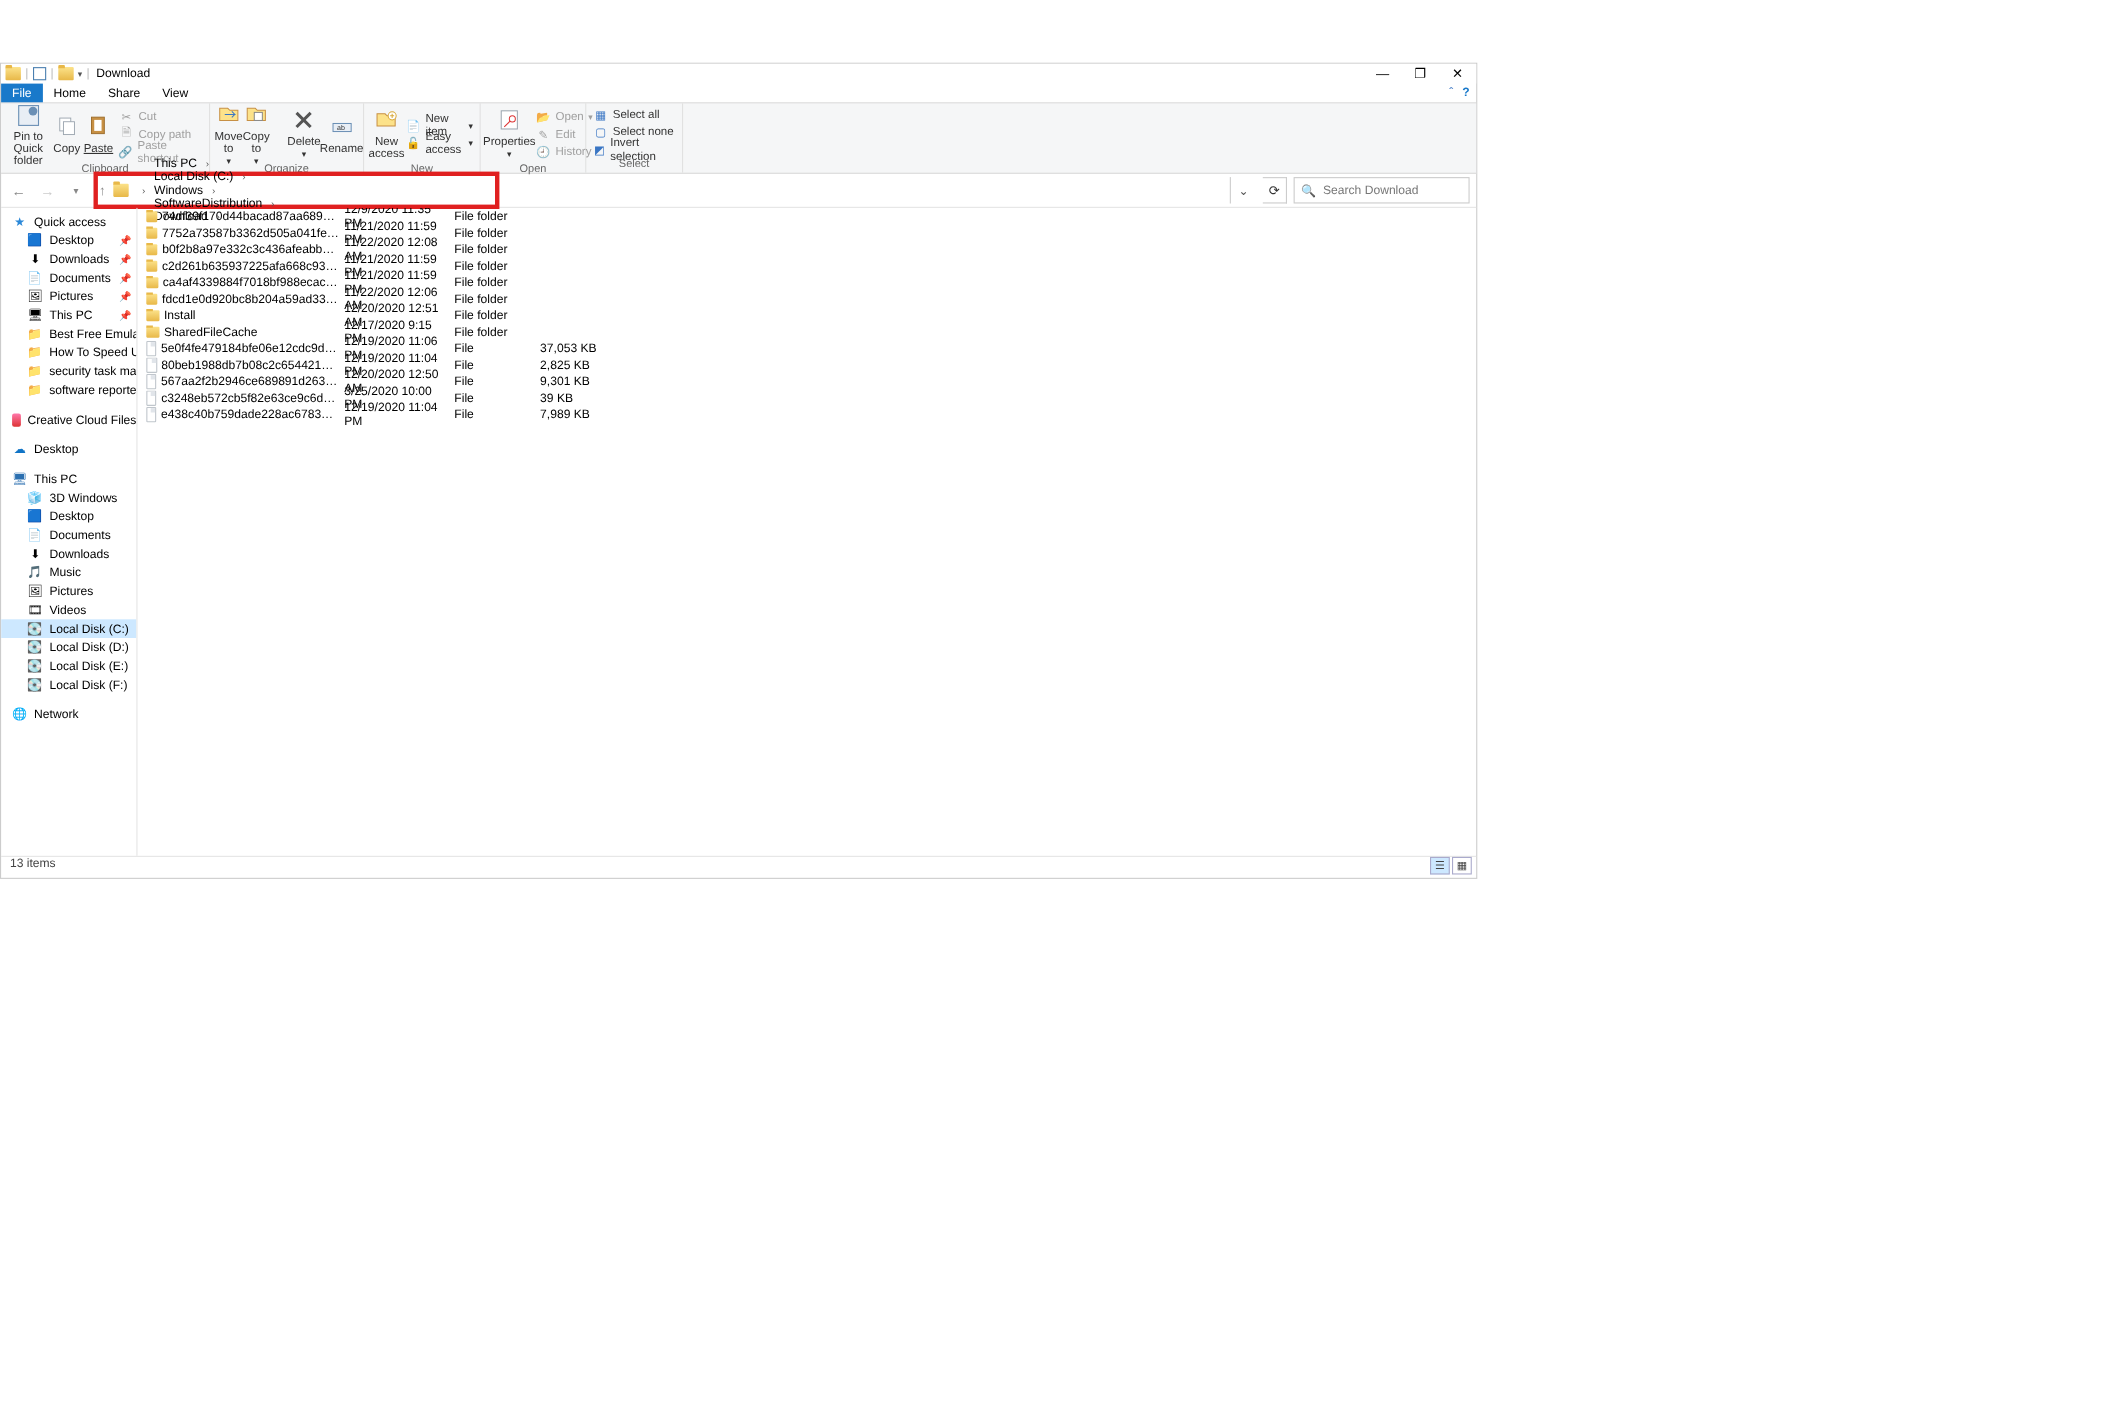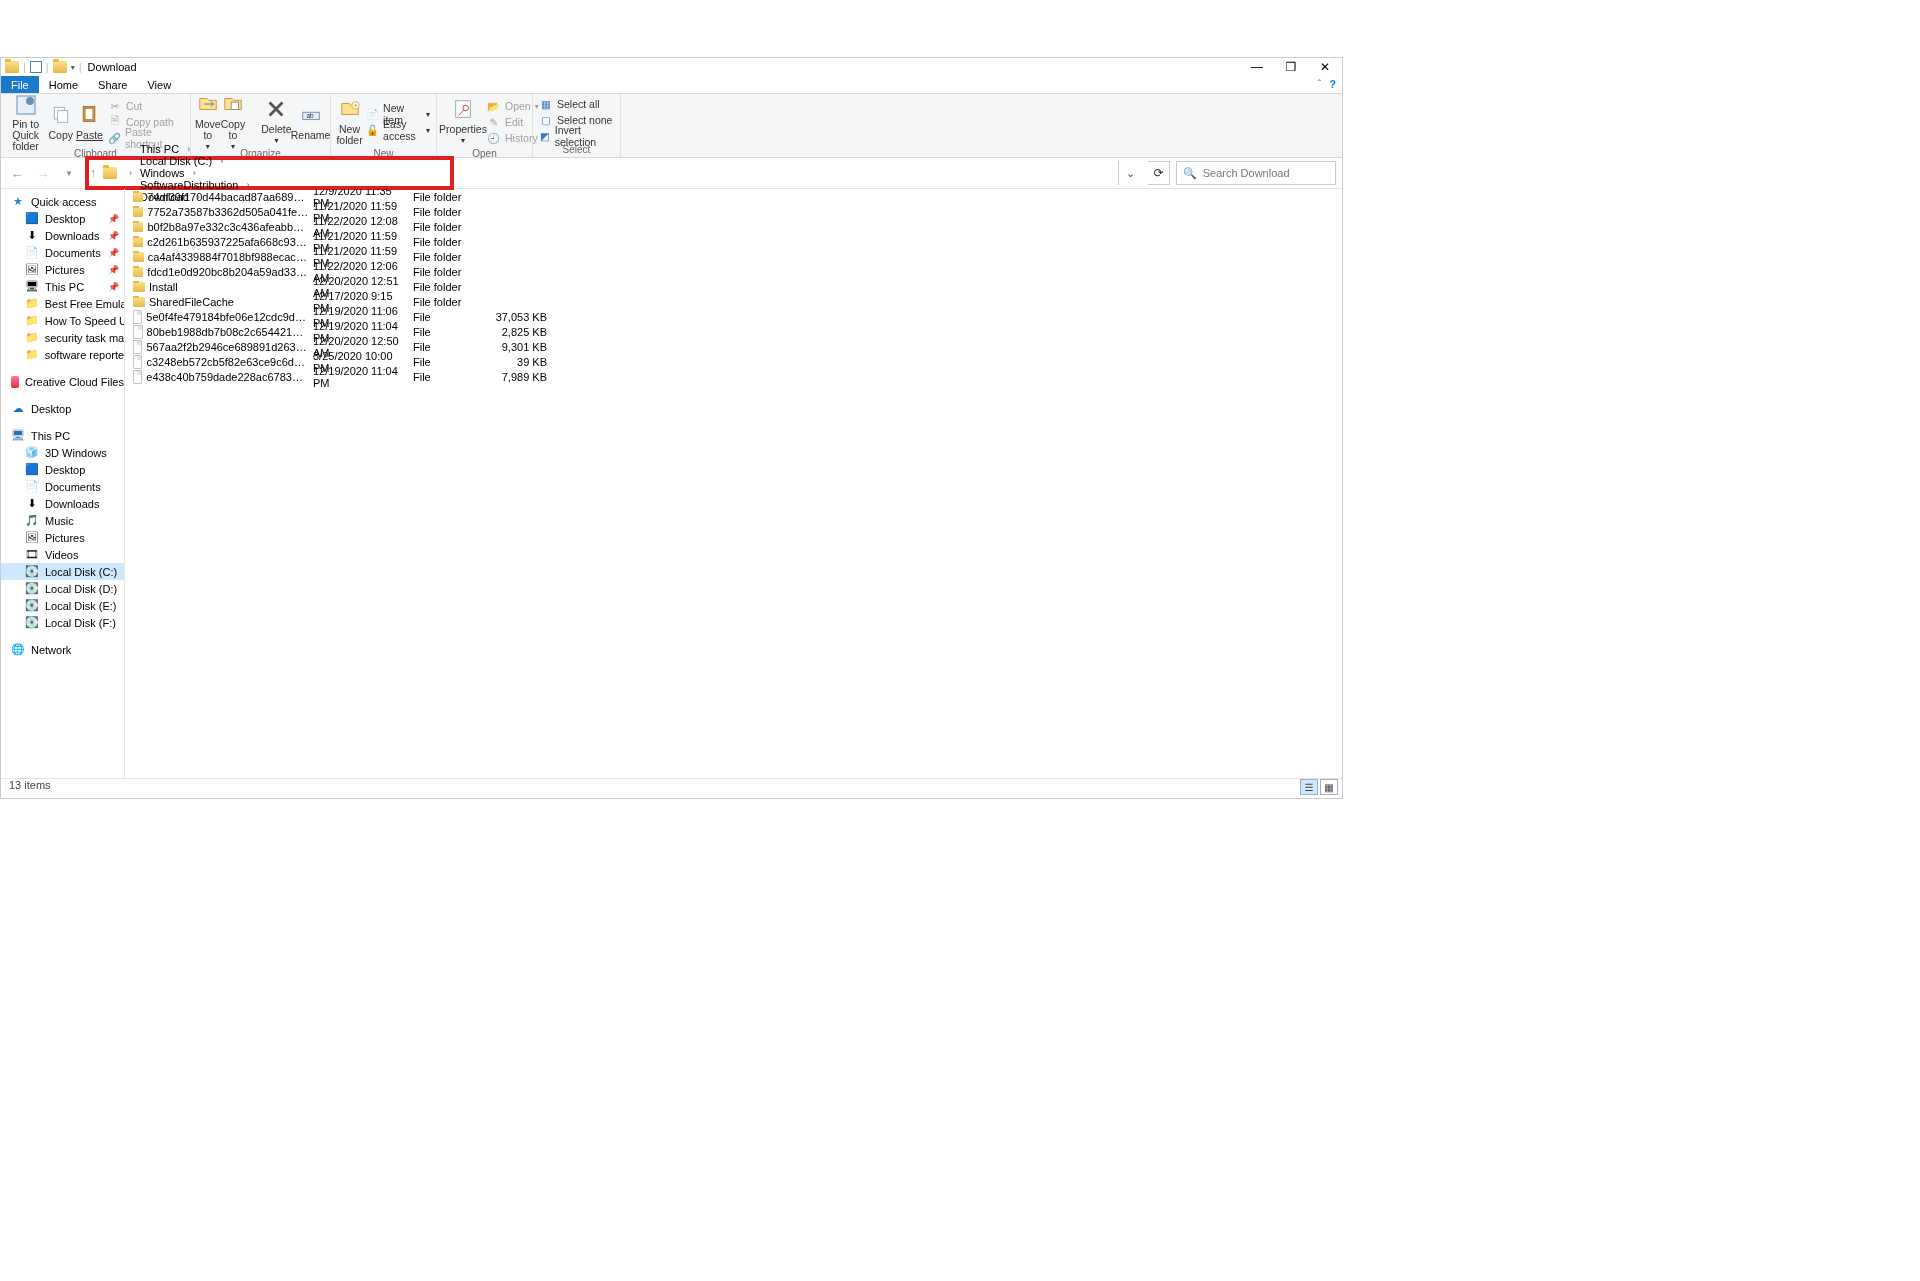--- a/index.html
+++ b/index.html
@@ -53,21 +53,21 @@
   .side-spacer{height:10px;}
   
   .content { flex:1; overflow:auto;}
   .colhead { height:17px; display:flex; border-bottom:1px solid #e5e5e5; color:#555; font-size:11px;}
   .colhead div{ display:flex; align-items:center; padding-left:6px;}
   .filerows { }
   .filerow { height:15px; display:flex; align-items:center; font-size:11px;}
   .filerow .c-name{ width:184px; padding-left:8px; display:flex; align-items:center; gap:4px; white-space:nowrap; overflow:hidden; text-overflow:ellipsis;}
   .filerow .c-date{ width:100px; text-align:left; padding-left:4px;}
   .filerow .c-type{ width:82px; padding-left:4px;}
-  .filerow .c-size{ width:60px; text-align:right; padding-right:4px;}
+  .filerow .c-size{ width:60px; text-align:left; padding-right:4px;}
   .doc-icon{ width:12px; height:14px; background:#fff; border:1px solid #c0c6cc; border-radius:1px; display:inline-block; position:relative;}
   .doc-icon::before{content:"";position:absolute;top:0;right:0;width:4px;height:4px;background:#e1e5ea;}
   
   .statusbar { height:20px; border-top:1px solid #e5e5e5; display:flex; font-size:11px; color:#444; padding-left:8px;}
   .viewsw { margin-left:auto; display:flex; gap:2px; padding-right:4px;}
   .viewbtn{width:18px;height:16px;border:1px solid #aac; display:flex;align-items:center;justify-content:center;font-size:10px;}
   .viewbtn.active{background:#cde8ff;}
   
   .blue{color:#3a76c4;}
 </style>
@@ -186,21 +186,21 @@
     </div>
 
     <div class="ribgroup" style="width:106px;">
       <div class="rbody">
         <div class="bigbtn" style="width:38px;">
             <div class="bicon"><svg viewBox="0 0 24 24" width="22" height="22">
                 <path d="M3 6h8l2 2h8v10H3z" fill="#fce28a" stroke="#c79044"></path>
                 <circle cx="18" cy="8" r="4" fill="#fff" stroke="#d8a838"></circle>
                 <path d="M18 6v4M16 8h4" stroke="#d8a838"></path>
               </svg></div>
-            <span>New folder</span>
+            <span>New access</span>
           </div>
         <div style="display:flex;flex-direction:column;justify-content:center;">
           <div class="smallrow">
               <span class="micon">📄</span>
               <span>New item</span>
               <span style="font-size:8px;">▾</span>
             </div>
           <div class="smallrow">
               <span class="micon">🔓</span>
               <span>Easy access</span>

